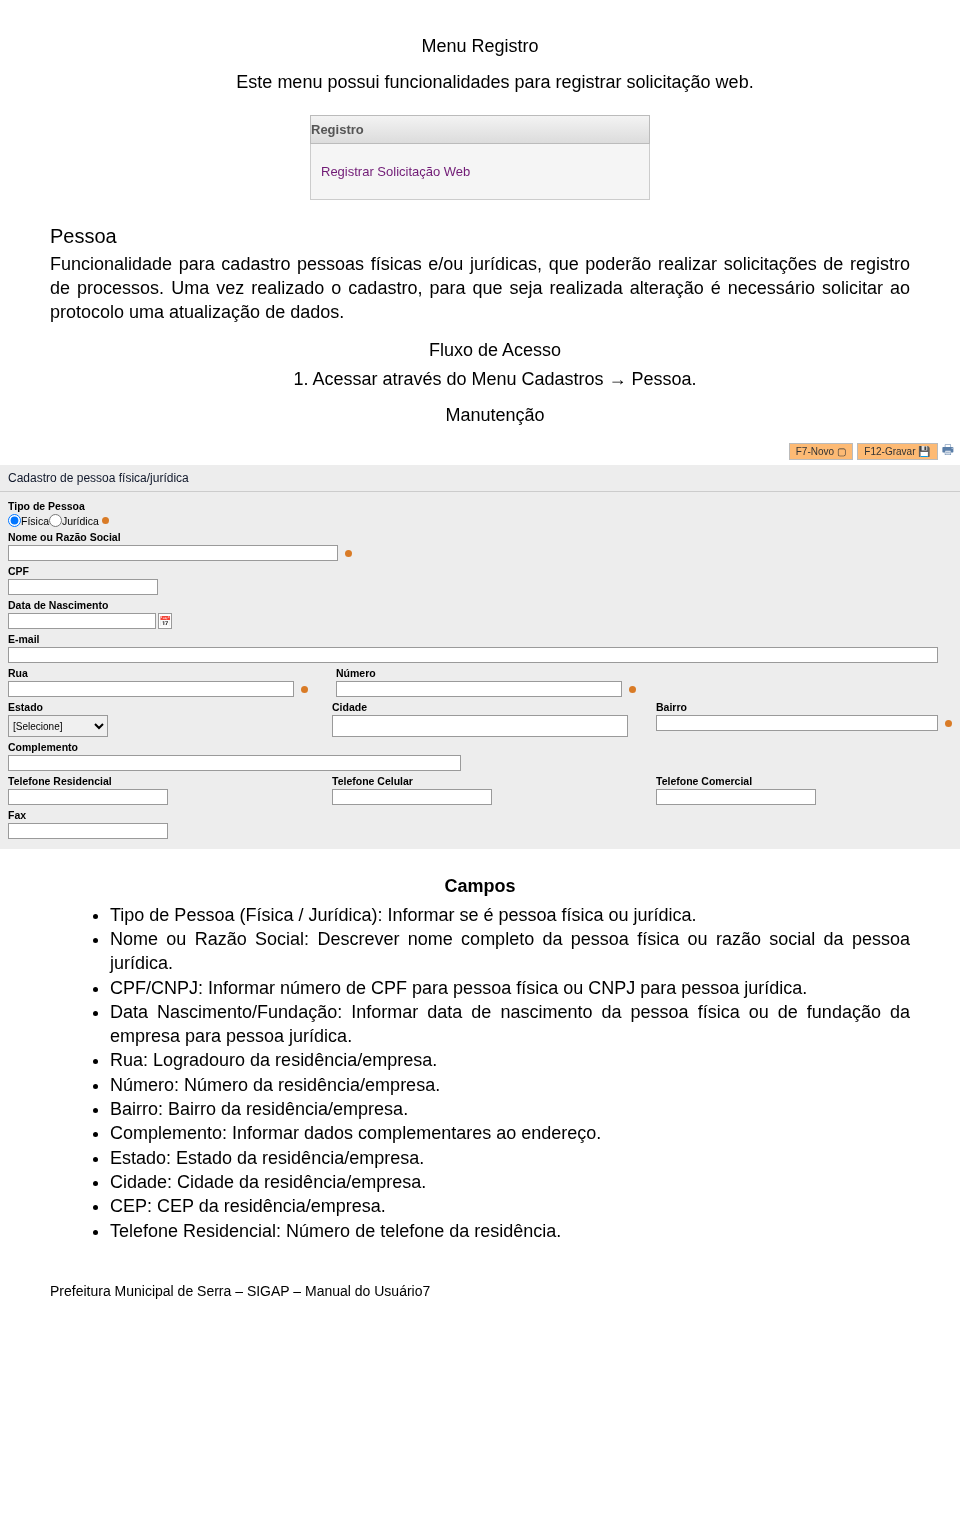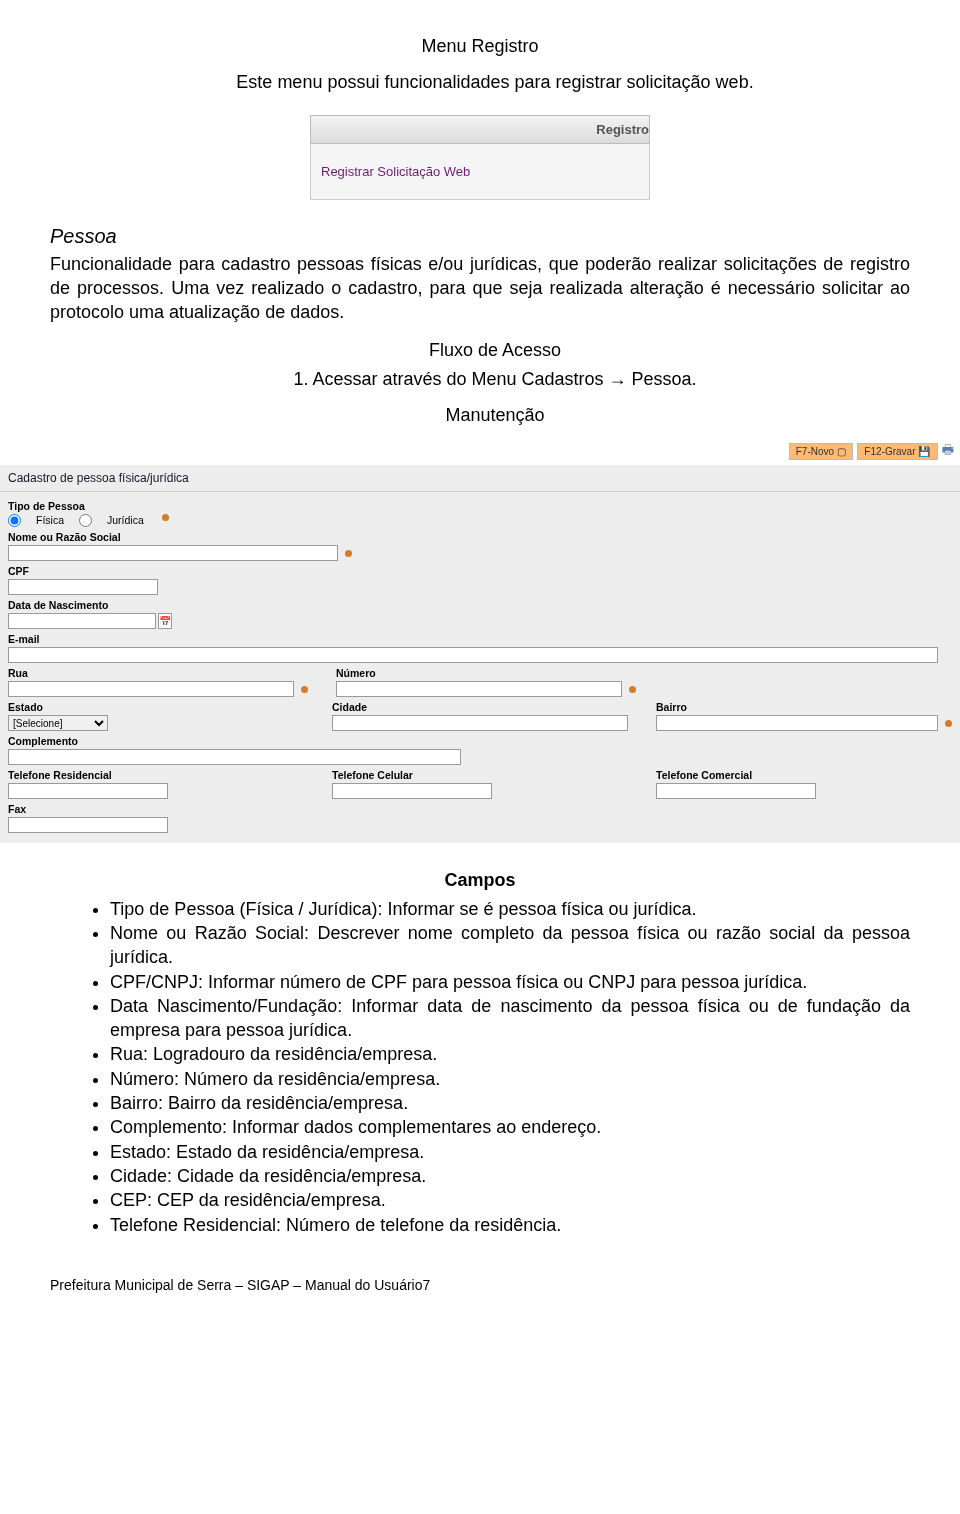--- a/index.html
+++ b/index.html
@@ -24,41 +24,40 @@
   .indent {
     margin-left: 30px;
   }
   .h2 {
     font-size: 20px;
     font-weight: normal;
     margin-top: 20px;
     margin-bottom: 4px;
   }
   .italic {
-    font-style: italic;
     font-size: 20px;
     margin-top: 14px;
     margin-bottom: 4px;
   }
   .just {
     text-align: justify;
   }
 
   
   .menu-box {
     margin: 20px auto 25px auto;
     width: 340px;
     font-size: 13px;
   }
   .menu-head {
     background: linear-gradient(#f3f3f3,#dcdcdc);
     border: 1px solid #bbb;
     color: #555;
     padding: 6px 0;
-    text-align: right;
+    text-align: left;
     font-weight: bold;
   }
   .menu-item {
     border: 1px solid #ccc;
     border-top: none;
     padding: 20px 10px;
     background: #f5f5f5;
     color: #701a75;
   }
 
@@ -117,34 +116,35 @@
     background: #fff;
     border: 1px solid #9a9a9a;
     height: 16px;
     box-sizing: border-box;
     font-size: 11px;
     padding: 1px 2px;
   }
   .sel {
     background: #f0f0f0;
     border: 1px solid #9a9a9a;
-    height: 16px;
+    height: 22px;
     font-size: 10px;
   }
   .dot {
     display:inline-block;
     width:7px; height:7px;
     background:#d97b26;
     border-radius:50%;
     vertical-align: middle;
     margin-left:3px;
   }
   .radio-row {
     display:flex;
-    gap:15px;
+    align-items:center;
+    gap:0;
     font-size:10.5px;
   }
   .radio-row input { margin:0; }
   .cal-ic {
     display:inline-flex;
     width:18px; height:16px;
     background:#fff;
     border:1px solid #9a9a9a;
     align-items:center;
     justify-content:center;

